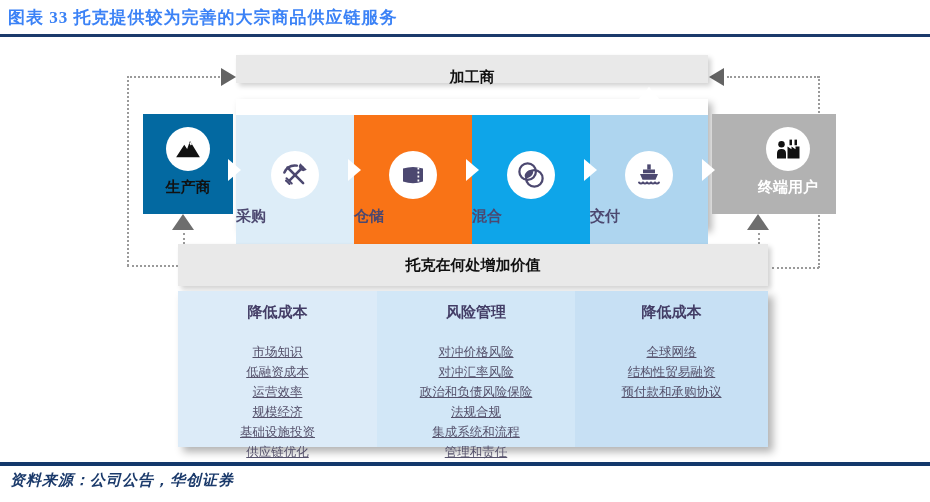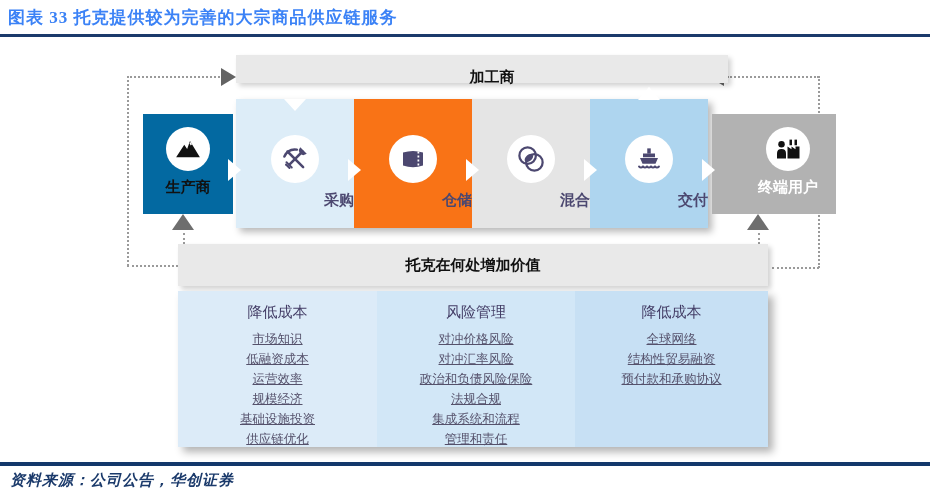--- a/index.html
+++ b/index.html
@@ -23,43 +23,43 @@
   .tri-up-gray{border-left:11px solid transparent;border-right:11px solid transparent;border-bottom:16px solid #6e6e6e;}
 
   
   .warr-right{border-top:11px solid transparent;border-bottom:11px solid transparent;border-left:13px solid #fff;}
   .warr-down {border-left:11px solid transparent;border-right:11px solid transparent;border-top:12px solid #fff;}
   .warr-up   {border-left:11px solid transparent;border-right:11px solid transparent;border-bottom:13px solid #fff;}
 
   
   .gray-bar{background:#e9e9e9;color:#111;font-weight:bold;font-size:15px;
     text-align:center;box-shadow:3px 3px 5px rgba(0,0,0,.18);}
-  #processor-bar{left:236px;top:55px;width:472px;height:28px;line-height:44px;padding-left:20px;}
+  #processor-bar{left:236px;top:55px;width:472px;height:28px;line-height:44px;}
   #value-bar{left:178px;top:244px;width:590px;height:42px;line-height:42px;}
 
   
   .node{text-align:center;}
   #producer-box{left:143px;top:114px;width:90px;height:100px;background:#0369a1;}
   #enduser-box{left:712px;top:114px;width:96px;height:100px;background:#b2b2b2;padding-left:28px;}
   .node .circ{width:44px;height:44px;margin:13px auto 7px;background:#fff;border-radius:50%;
     display:flex;align-items:center;justify-content:center;}
   .node .nlabel{font-weight:bold;font-size:15px;color:#111;}
   #enduser-box .nlabel{color:#fff;}
 
   
   #steps-row{left:236px;top:99px;width:472px;height:129px;box-shadow:4px 4px 7px rgba(0,0,0,.28);}
-  .step{position:absolute;top:0;width:118px;height:129px;text-align:right;}
+  .step{position:absolute;top:16px;width:118px;height:129px;text-align:left;}
   .step .circ{width:48px;height:48px;margin:36px auto 8px;background:#fff;border-radius:50%;
     display:flex;align-items:center;justify-content:center;}
   .step .slabel{font-weight:bold;font-size:15px;color:#4c4870;}
 
   
   #cols{left:178px;top:291px;width:590px;height:156px;box-shadow:5px 5px 8px rgba(0,0,0,.3);}
   .col{position:absolute;top:0;height:156px;text-align:center;}
-  .col-title{padding-top:12px;font-weight:normal;font-size:15px;color:#433d66;margin-bottom:7px;}
+  .col-title{padding-top:12px;font-weight:bold;font-size:15px;color:#433d66;margin-bottom:20px;}
   .col-item{font-size:12.5px;color:#55516b;line-height:20px;text-decoration:underline;}
 
   
   #bottom-rule{left:0;top:462px;width:930px;height:4px;background:#13386b;}
   #source-note{left:10px;top:471px;font-family:"Liberation Serif",serif;font-style:italic;
     font-weight:bold;font-size:15px;color:#1b3a6b;letter-spacing:1px;}
 </style>
 </head>
 <body>
 
@@ -114,21 +114,21 @@
     </div>
     <div class="step" style="left:118px;background:#f97316;">
       <div class="circ">
         <svg width="30" height="30" viewBox="0 0 24 24">
           <path fill="#4c4870" d="M4 6.8 Q12 4.2 20 6.8 L20 17.2 Q12 19.8 4 17.2 Z"></path>
           <line x1="16.3" y1="6" x2="16.3" y2="18.4" stroke="#fff" stroke-width="1.4" stroke-dasharray="1.6 1.6"></line>
         </svg>
       </div>
       <div class="slabel">仓储</div>
     </div>
-    <div class="step" style="left:236px;background:#e5e5e5;">
+    <div class="step" style="left:236px;background:#0ea5e9;">
       <div class="circ">
         <svg width="30" height="30" viewBox="0 0 24 24">
           <g fill="none" stroke="#4c4870" stroke-width="1.8">
             <circle cx="9.3" cy="9.3" r="6.6"></circle>
             <circle cx="14.7" cy="14.7" r="6.6"></circle>
           </g>
           <ellipse cx="10.3" cy="11.2" rx="4" ry="2.5" transform="rotate(-42 10.3 11.2)" fill="#4c4870"></ellipse>
         </svg>
       </div>
       <div class="slabel">混合</div>

